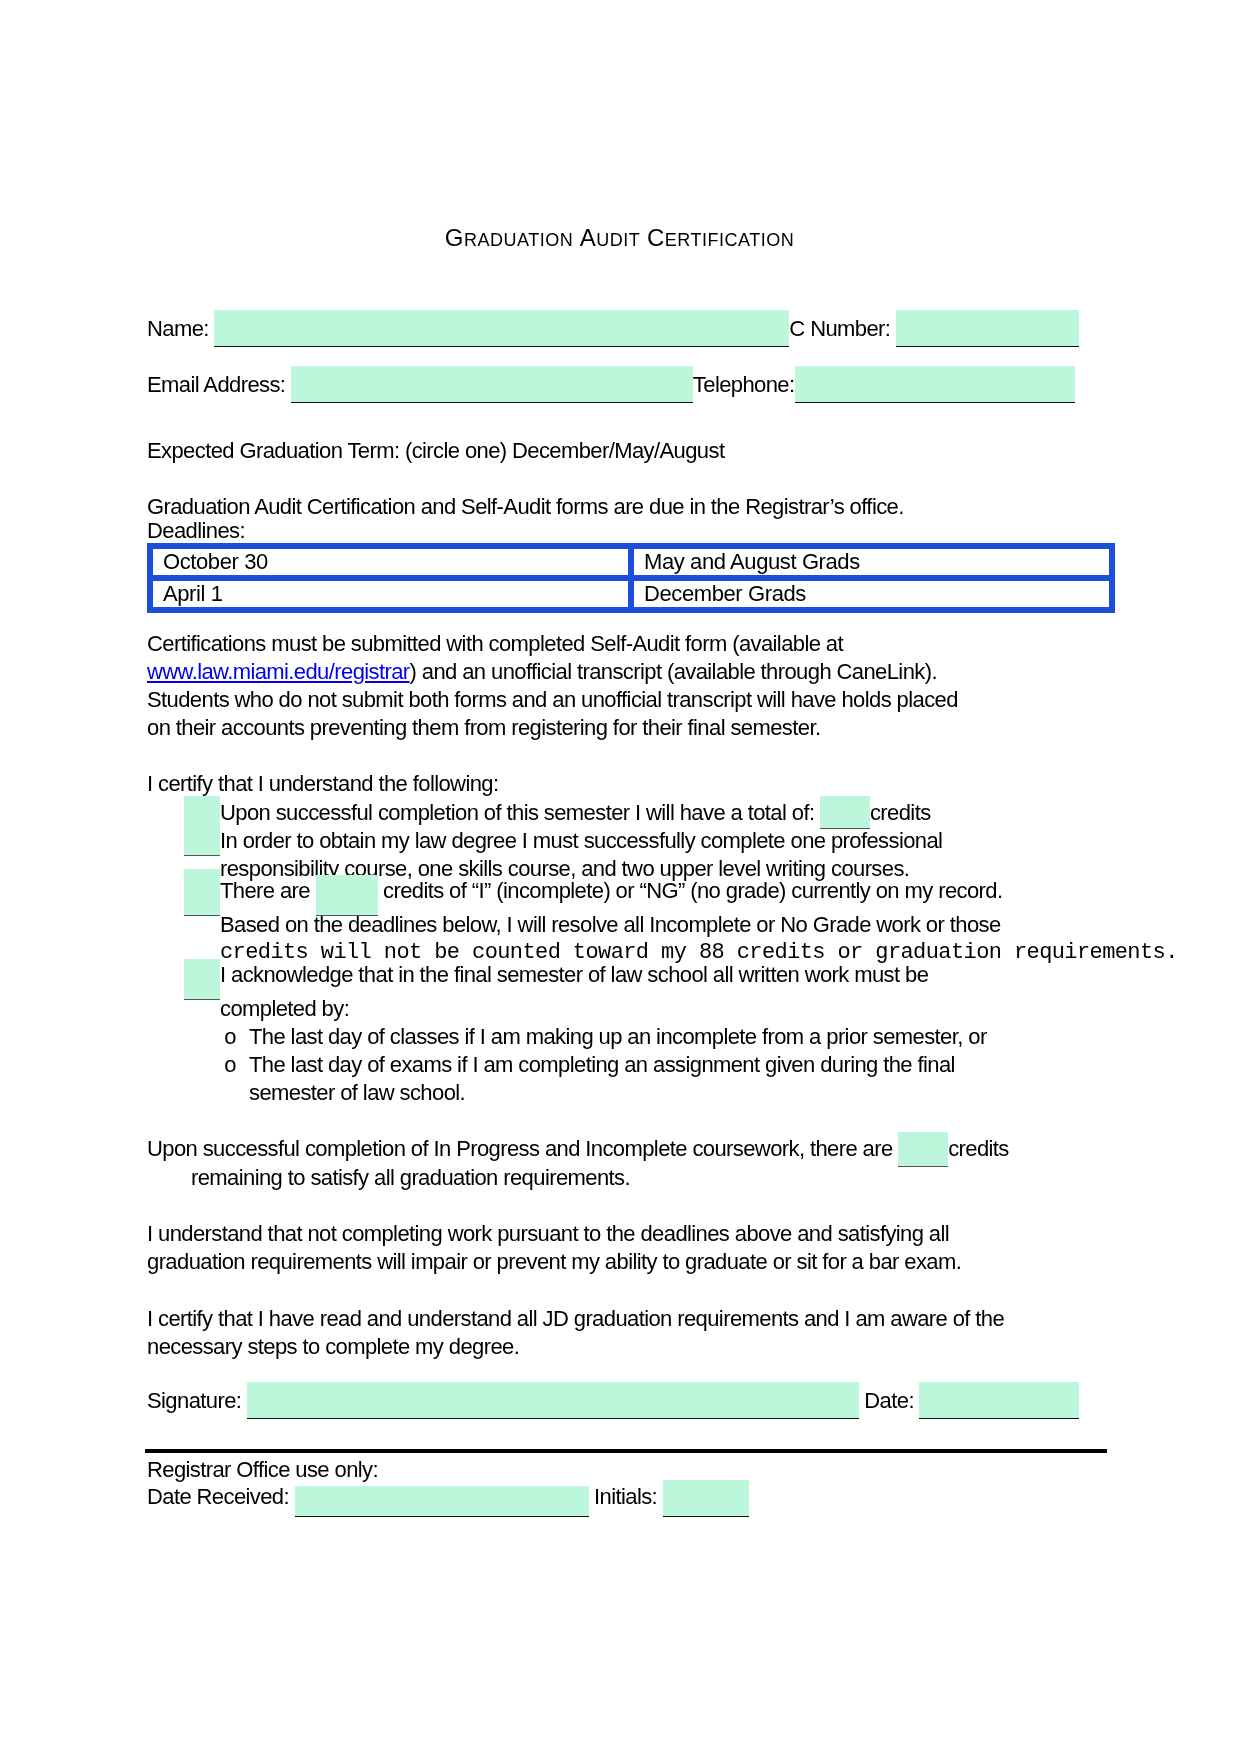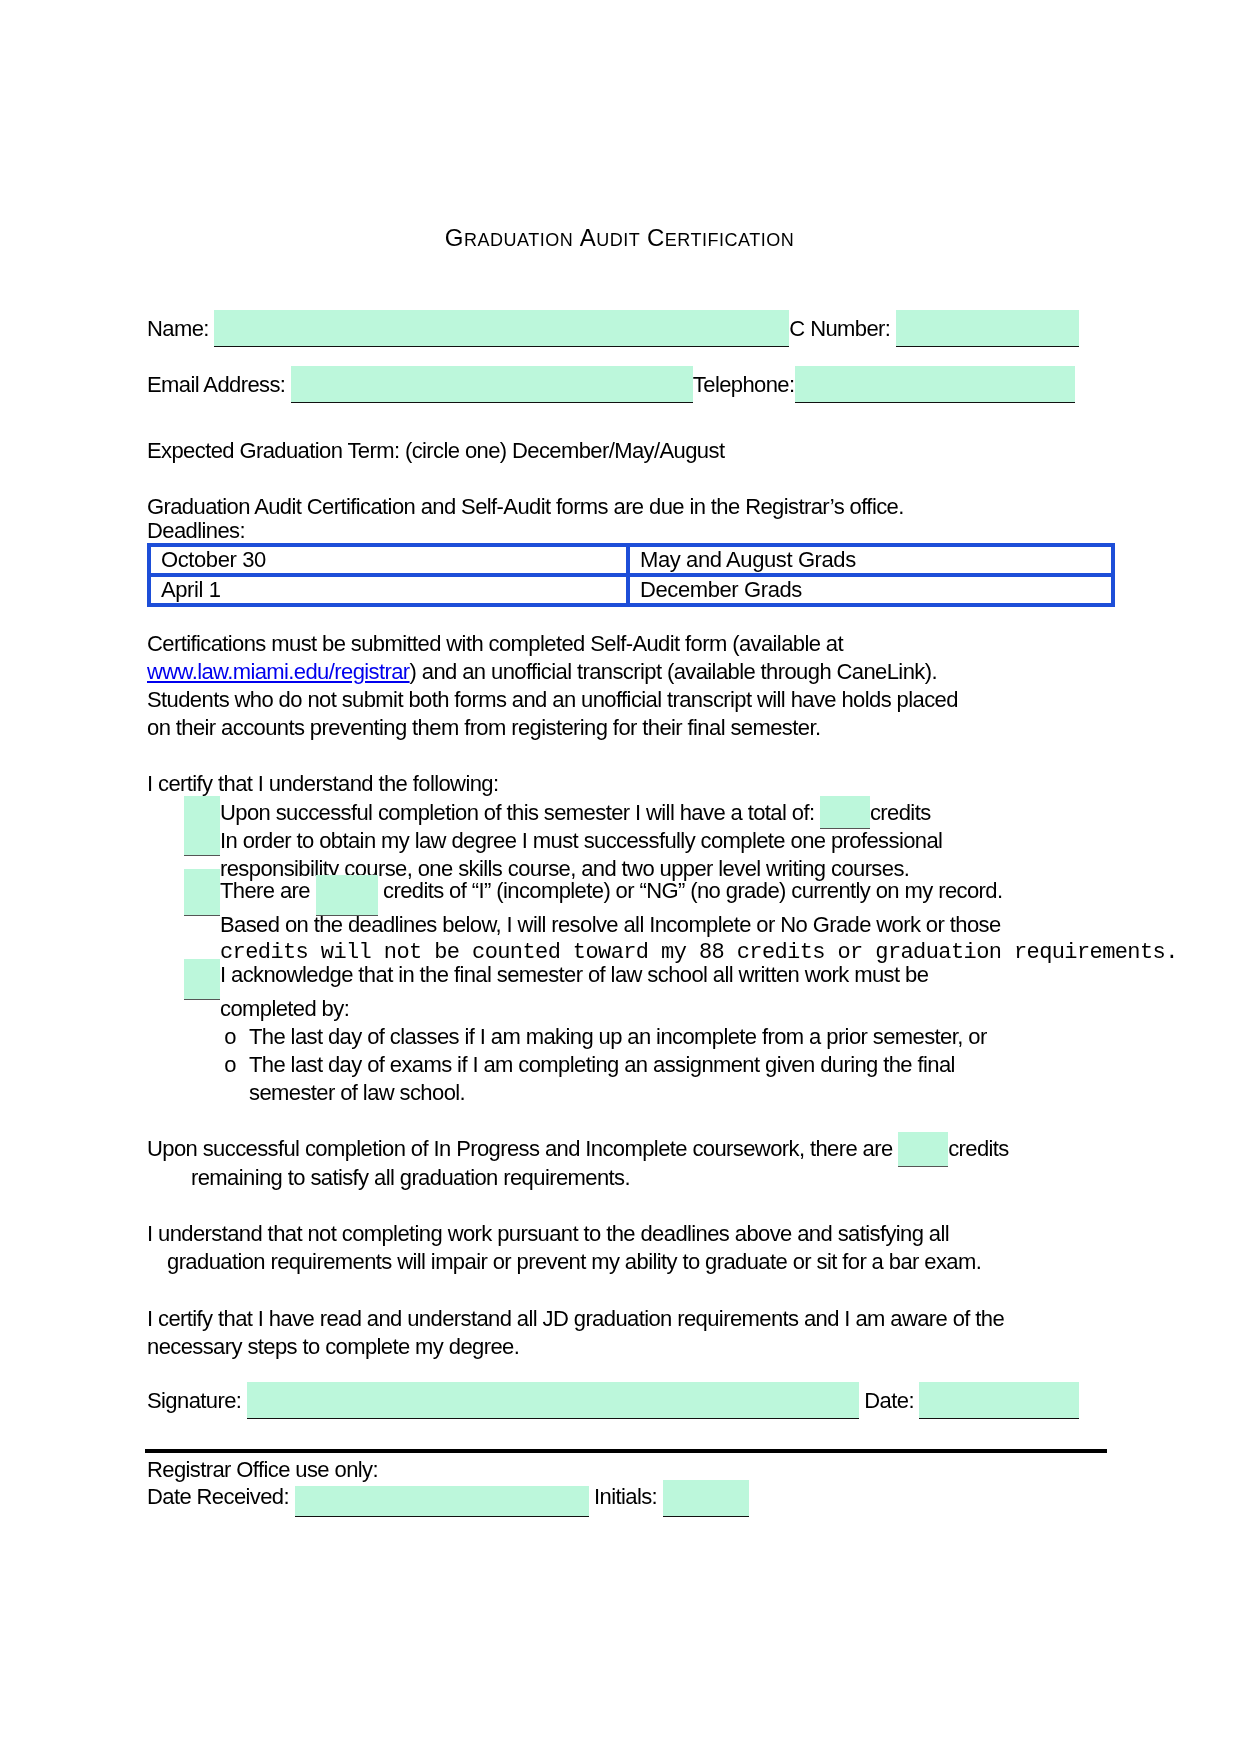--- a/index.html
+++ b/index.html
@@ -11,21 +11,21 @@
            font-size:22px; letter-spacing:0.5px; }
   .title .cap { font-size:24px; }
   .title .sc { font-size:18px; }
   .field { display:inline-block; background:#bcf7db; border-bottom:1.5px solid #111;
            vertical-align:bottom; position:relative; }
   .tick { display:inline-block; background:#bcf7db; border-bottom:1.5px solid #555;
           width:36px; height:30px; vertical-align:bottom; }
   .link { color:#0000ee; text-decoration:underline; }
   table.deadlines { position:absolute; left:147px; top:543px; width:968px;
                     border-collapse:collapse; font-size:22px; letter-spacing:-0.4px; }
-  table.deadlines td { border:4px solid #1d4ed8; padding:0 10px; height:26px; line-height:26px; }
+  table.deadlines td { border:6px solid #1d4ed8; padding:0 10px; height:26px; line-height:26px; }
   table.deadlines td:first-child { width:455px; }
   .rule { position:absolute; left:145px; top:1449px; width:962px; height:4px; background:#000; }
 </style>
 </head>
 <body>
 
 <div class="title">
   <span class="cap">G</span><span class="sc">RADUATION</span>
   <span class="cap">A</span><span class="sc">UDIT</span>
   <span class="cap">C</span><span class="sc">ERTIFICATION</span>
@@ -93,21 +93,21 @@
   <span style="display:inline-block;width:38px;">o</span><span>The last day of exams if I am completing an assignment given during the final</span>
 </div>
 <div class="line" style="left:249px;top:1079px;">semester of law school.</div>
 
 <div class="line" style="top:1131px;height:36px;line-height:36px;">
   <span>Upon successful completion of In Progress and Incomplete coursework, there are </span><span class="tick" style="width:50px;height:34px;"></span><span>credits</span>
 </div>
 <div class="line" style="top:1164px;margin-left:44px;">remaining to satisfy all graduation requirements.</div>
 
 <div class="line" style="top:1220px;">I understand that not completing work pursuant to the deadlines above and satisfying all</div>
-<div class="line" style="top:1248px;margin-left:20px;">graduation requirements will impair or prevent my ability to graduate or sit for a bar exam.</div>
+<div class="line" style="top:1248px;">graduation requirements will impair or prevent my ability to graduate or sit for a bar exam.</div>
 
 <div class="line" style="top:1305px;">I certify that I have read and understand all JD graduation requirements and I am aware of the</div>
 <div class="line" style="top:1333px;">necessary steps to complete my degree.</div>
 
 <div class="line" style="top:1382px;height:36px;line-height:36px;">
   <span>Signature:</span>
   <span class="field" style="width:612px;height:36px;"></span>
   <span>Date:</span>
   <span class="field" style="width:160px;height:36px;"></span>
 </div>

